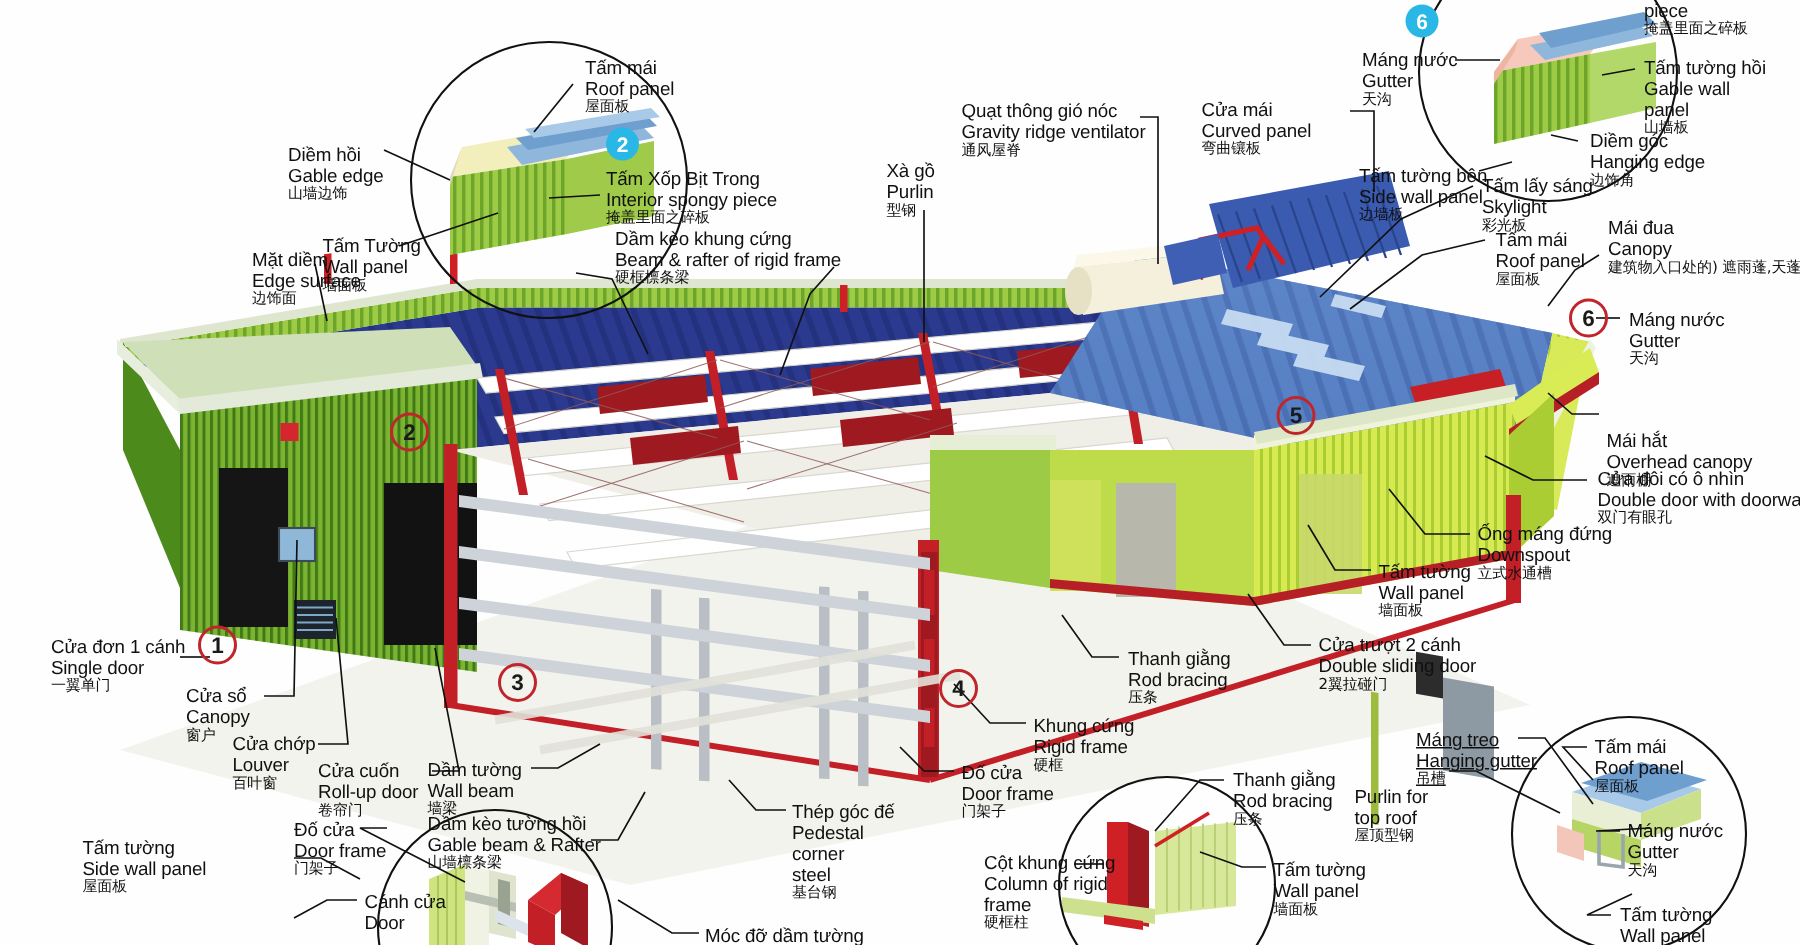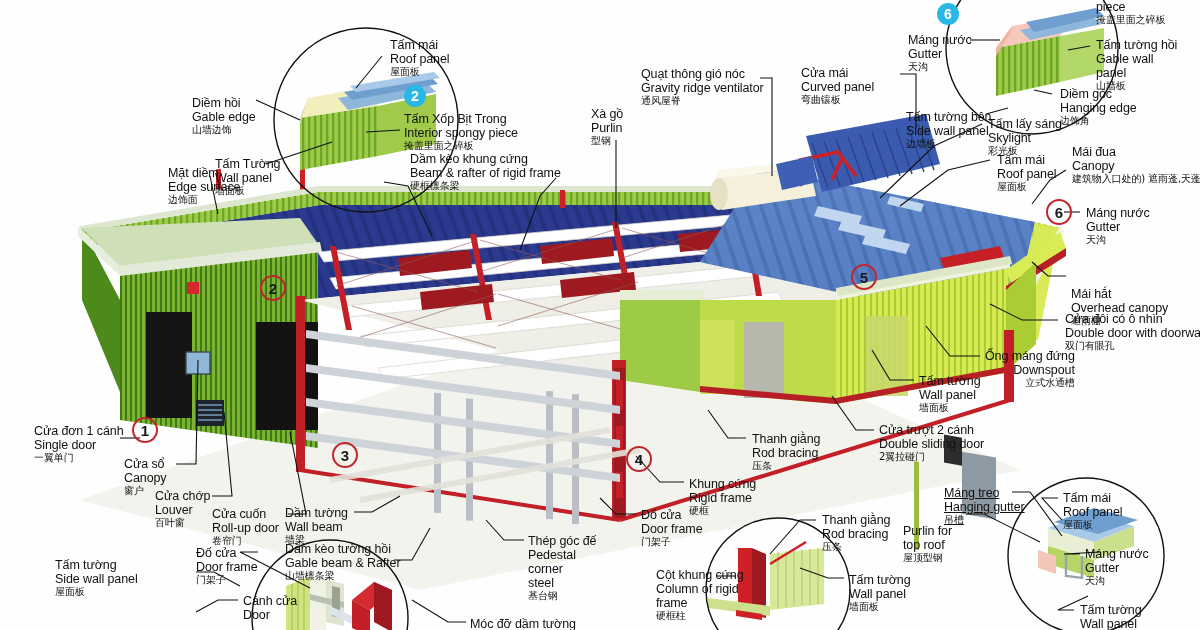--- a/index.html
+++ b/index.html
@@ -539,21 +539,21 @@
       <div class="lbl l" style="left: 1071px; top: 267px; margin-top: 20px;">
         <div class="vn">Mái hắt</div>
         <div class="en">Overhead canopy</div>
         <div class="cn">遮雨棚</div>
       </div>
       <div class="lbl l" style="left: 1065px; top: 312px;">
         <div class="vn">Cửa đôi có ô nhìn</div>
         <div class="en">Double door with doorway</div>
         <div class="cn">双门有眼孔</div>
       </div>
-      <div class="lbl l" style="left: 985px; top: 349px; text-align: right;">
+      <div class="lbl l" style="left: 985px; top: 349px;">
         <div class="vn">Ống máng đứng</div>
         <div class="en">Downspout</div>
         <div class="cn">立式水通槽</div>
       </div>
       <div class="lbl l" style="left: 919px; top: 374px;">
         <div class="vn">Tấm tường</div>
         <div class="en">Wall panel</div>
         <div class="cn">墙面板</div>
       </div>
       <div class="lbl l" style="left: 879px; top: 423px;">

